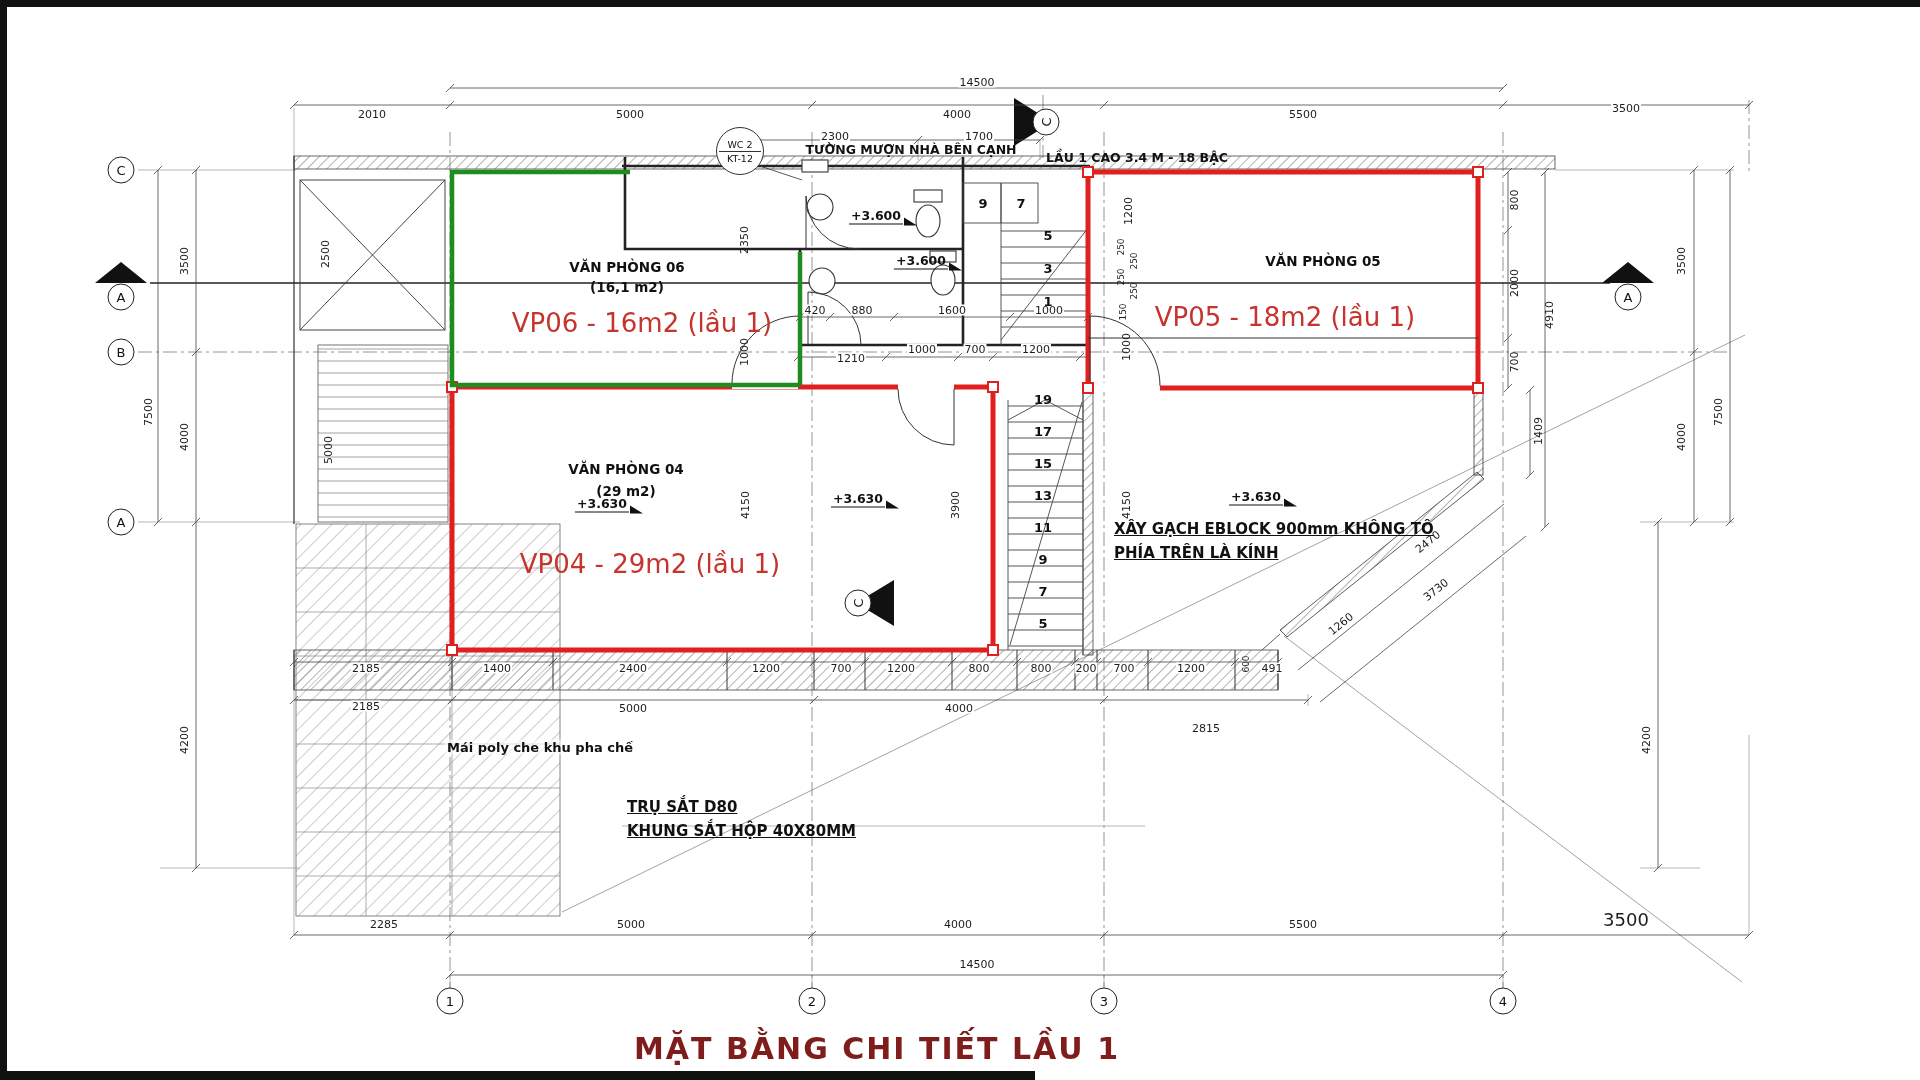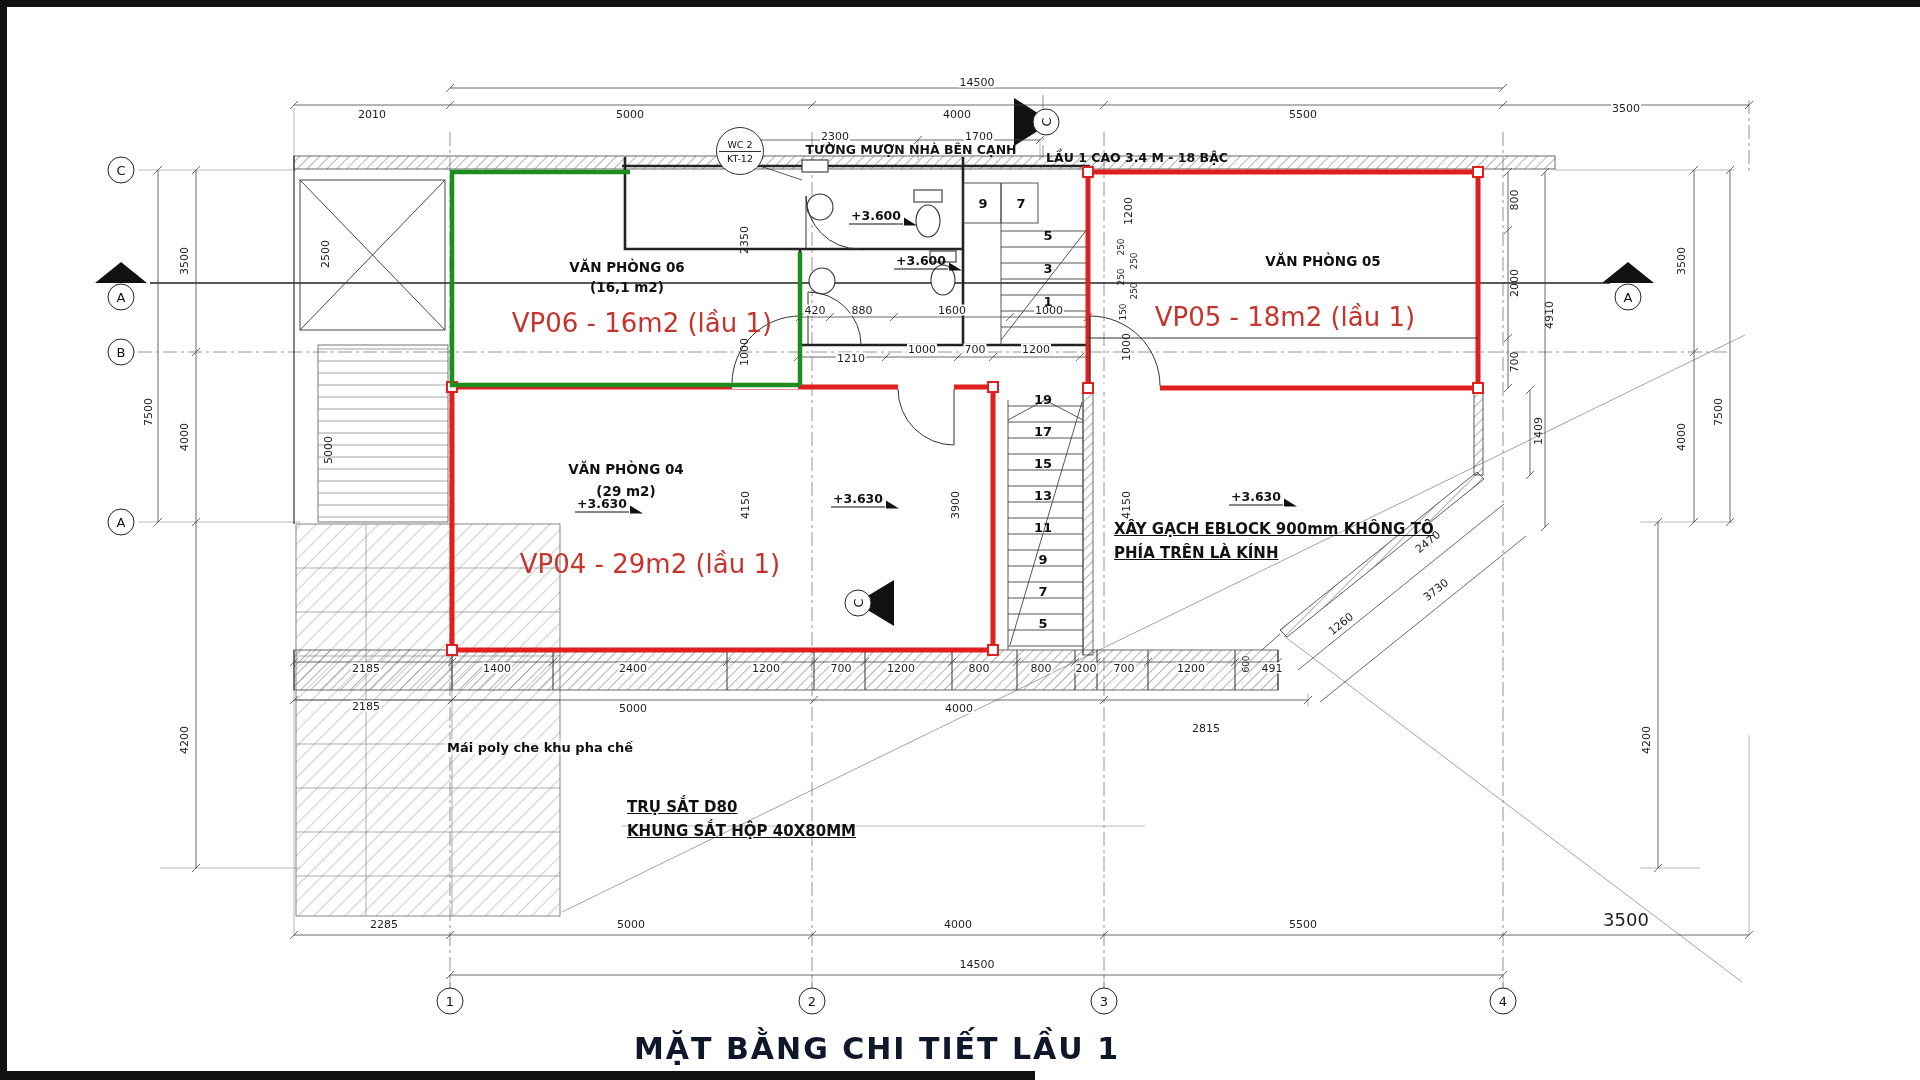--- a/index.html
+++ b/index.html
@@ -27,21 +27,21 @@
      color:#111;text-align:center;white-space:nowrap;}
   .tag{position:absolute;transform:translate(-50%,-50%);font-size:26px;color:var(--tagred);white-space:nowrap;}
   .note{position:absolute;font-weight:bold;font-size:13px;color:#111;white-space:nowrap;}
   .note.ctr{transform:translate(-50%,-50%);}
   .note.md{font-size:15px;text-decoration:underline;}
   .lvl{position:absolute;transform:translate(-50%,-50%);font-weight:bold;font-size:12.5px;
      color:#111;border-bottom:1.6px solid #111;padding:0 2px 1px;white-space:nowrap;}
   .lvl i{position:absolute;right:-14px;bottom:-2px;width:0;height:0;
      border-left:13px solid #111;border-top:8px solid transparent;}
   .title{position:absolute;transform:translate(-50%,-50%);font-weight:bold;font-size:30px;
-     letter-spacing:2px;color:#0f172a;white-space:nowrap;}
+     letter-spacing:2px;color:#7f1d1d;white-space:nowrap;}
   .callout{position:absolute;transform:translate(-50%,-50%);width:46px;height:46px;border:1.2px solid #333;
      border-radius:50%;background:#fff;display:flex;flex-direction:column;align-items:center;
      justify-content:center;font-size:9.5px;color:#111;}
   .callout .cut{width:90%;border-top:1px solid #333;margin:1px 0;}
 </style>
 </head>
 <body>
 
 <div class="sheet">
   <div class="frame-top"></div>

